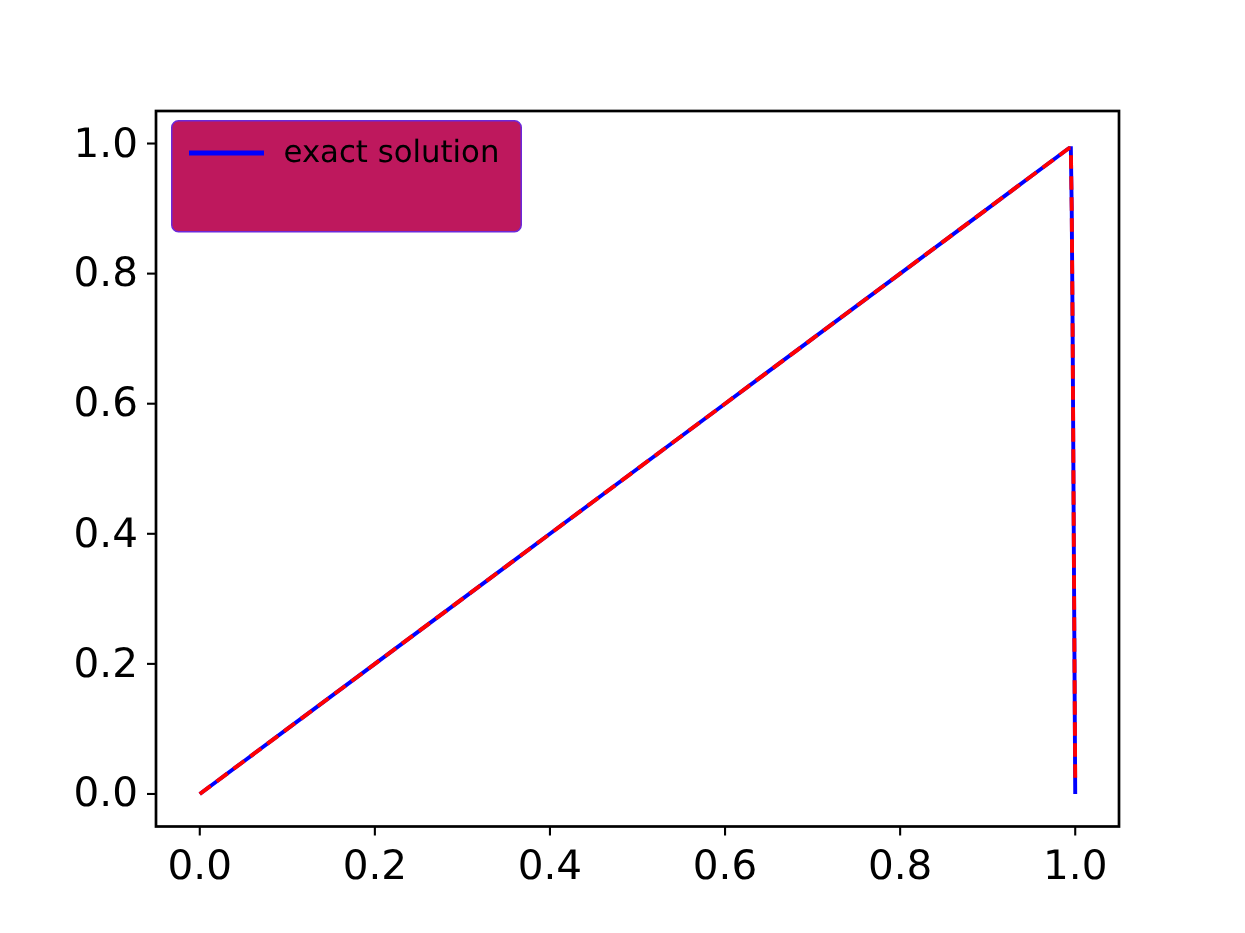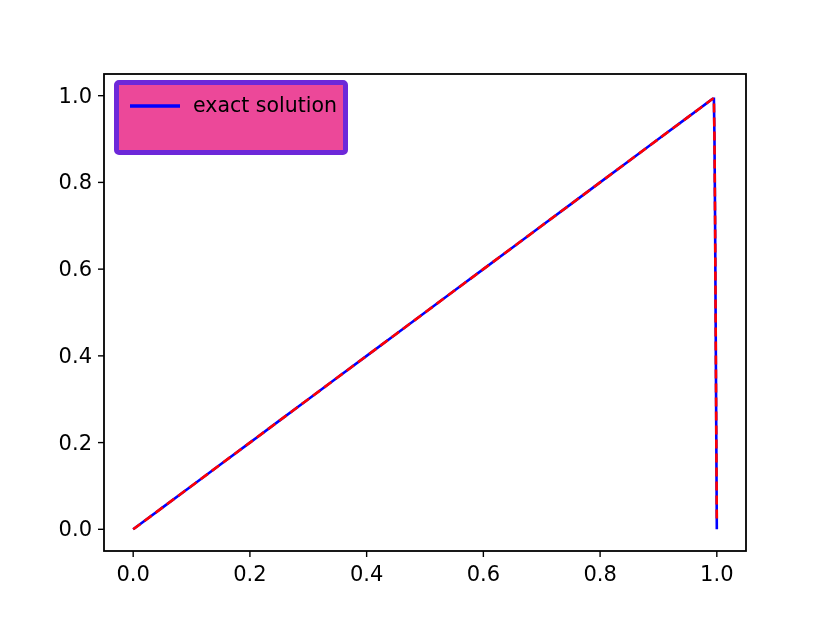--- a/index.html
+++ b/index.html
@@ -23,39 +23,39 @@
     position: absolute;
     left: 0;
     top: 0;
     width: 830px;
     height: 622px;
     display: block;
   }
   .tick-label {
     position: absolute;
     font-family: "DejaVu Sans", sans-serif;
-    font-size: 21px;
+    font-size: 27px;
     color: #000000;
     white-space: nowrap;
     line-height: 1;
   }
   .xtick-label {
     transform: translate(-50%, 0);
   }
   .ytick-label {
     transform: translate(-100%, -50%);
   }
   #legend-box {
     position: absolute;
     left: 114px;
     top: 80px;
     width: 234px;
     height: 75px;
-    background: #ec4899;
-    border: 5px solid #6d28d9;
+    background: #be185d;
+    border: 1px solid #6d28d9;
     border-radius: 5px;
     box-sizing: border-box;
   }
   .legend-entry {
     position: absolute;
     left: 0;
     width: 100%;
     height: 37px;
     display: flex;
     align-items: center;

